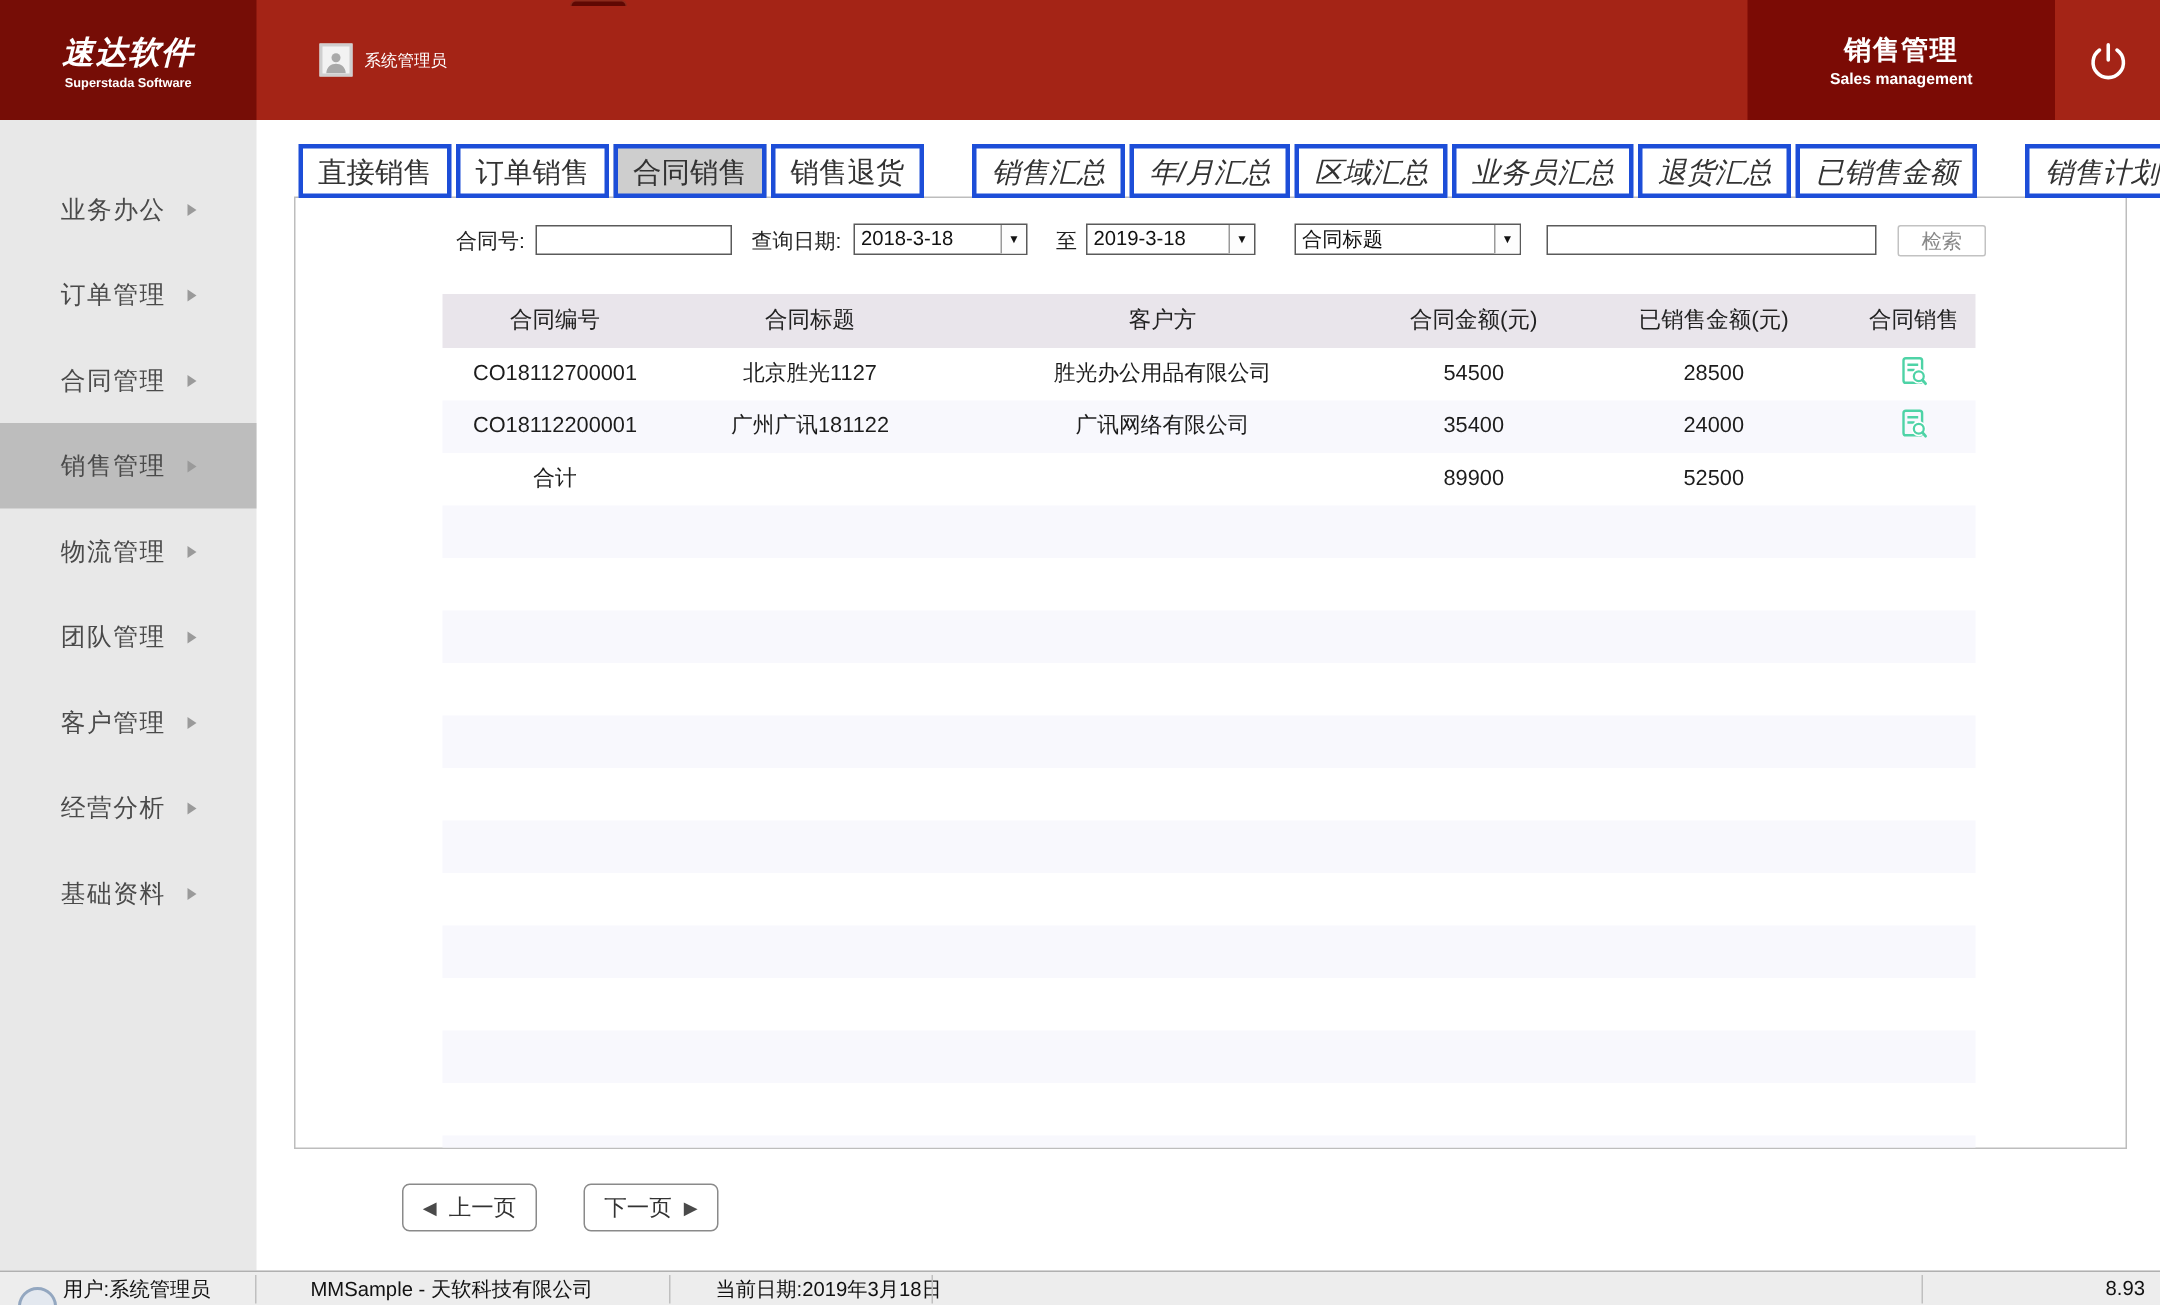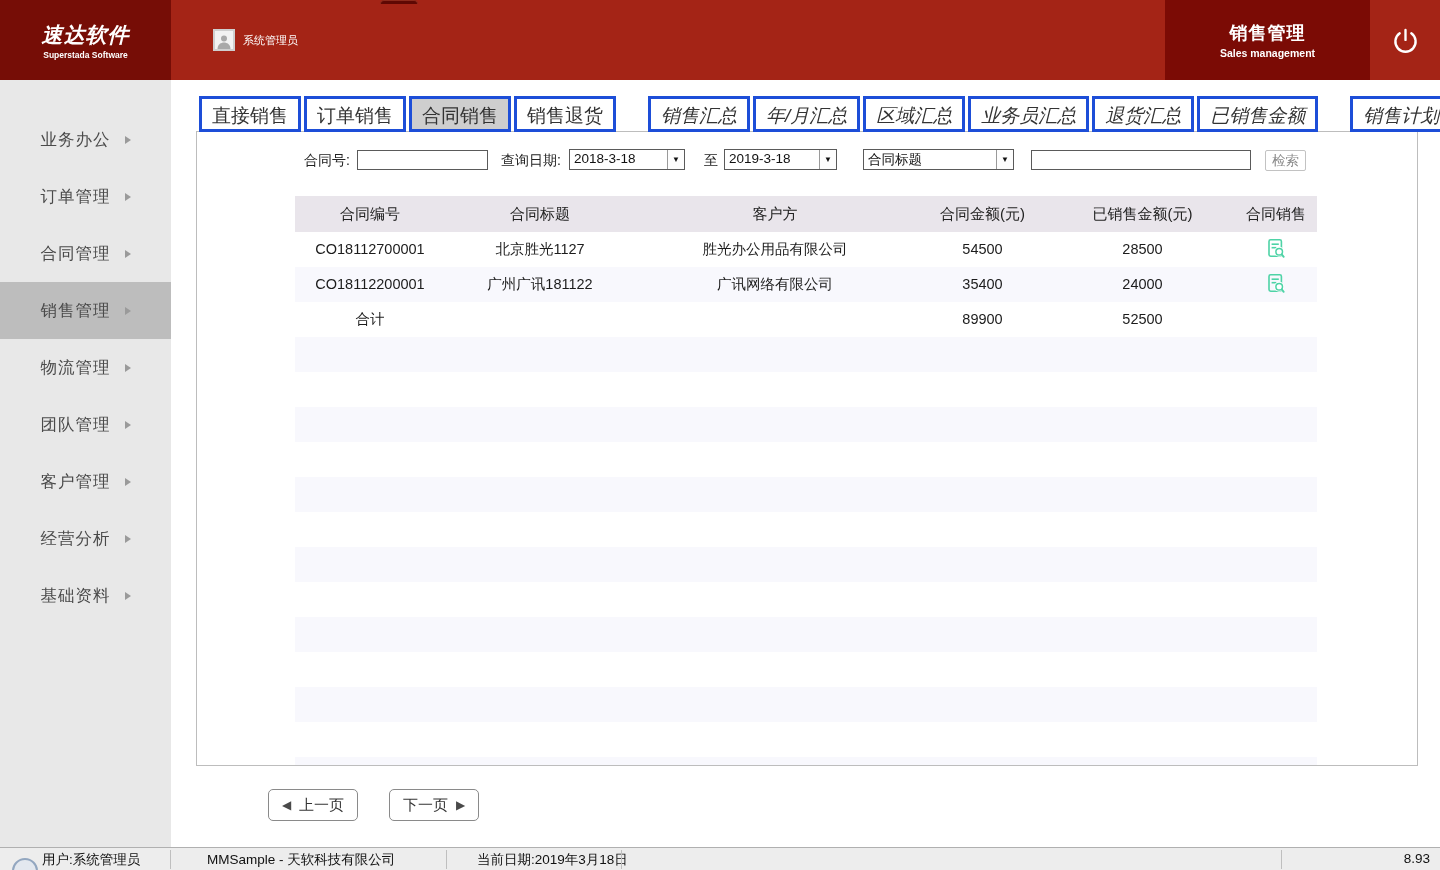--- a/index.html
+++ b/index.html
@@ -43,21 +43,21 @@
   
   .panel { position:absolute; left:196px; top:131px; width:1222px; height:635px; background:#fff;
            border:1px solid #bdbdbd; overflow:hidden; z-index:1; }
   .flabel { position:absolute; font-size:14px; color:#222; }
   .tinput { position:absolute; height:20px; border:1px solid #5a5a5a; background:#fff; font-size:13px; padding:0 4px;
             font-family:"Liberation Sans", sans-serif; }
   .win-select { position:absolute; height:21px; border:1px solid #5a5a5a; background:#fff; display:flex; align-items:stretch; cursor:pointer; }
   .win-select .val { flex:1; font-size:13.5px; color:#111; padding:1px 4px 0 4px; white-space:nowrap; overflow:hidden; }
   .win-select .arrow-btn { width:17px; border-left:1px solid #9a9a9a; background:#fdfdfd;
                            display:flex; align-items:center; justify-content:center; font-size:8px; color:#111; }
-  .search-btn { position:absolute; width:41px; height:21px; background:#fff; border:1px solid #c2c2c2; border-radius:2px;
+  .search-btn { position:absolute; width:59px; height:21px; background:#fff; border:1px solid #c2c2c2; border-radius:2px;
                 color:#8a8a8a; font-size:13.5px; line-height:19px; text-align:center; cursor:pointer; }
 
   
   .table { position:absolute; left:98px; top:64px; width:1022px; }
   .thead { display:flex; height:36px; background:#e9e5eb; }
   .th { font-size:15px; color:#222; line-height:36px; text-align:center; }
   .tr { display:flex; height:35px; background:#fff; }
   .tr.alt { background:#f8f8fd; }
   .td { font-size:14.5px; color:#1c1c1c; line-height:35px; text-align:center; overflow:hidden; white-space:nowrap; }
   .c0{width:150px;} .c1{width:190px;} .c2{width:280px;} .c3{width:135px;} .c4{width:185px;} .c5{width:82px;}

